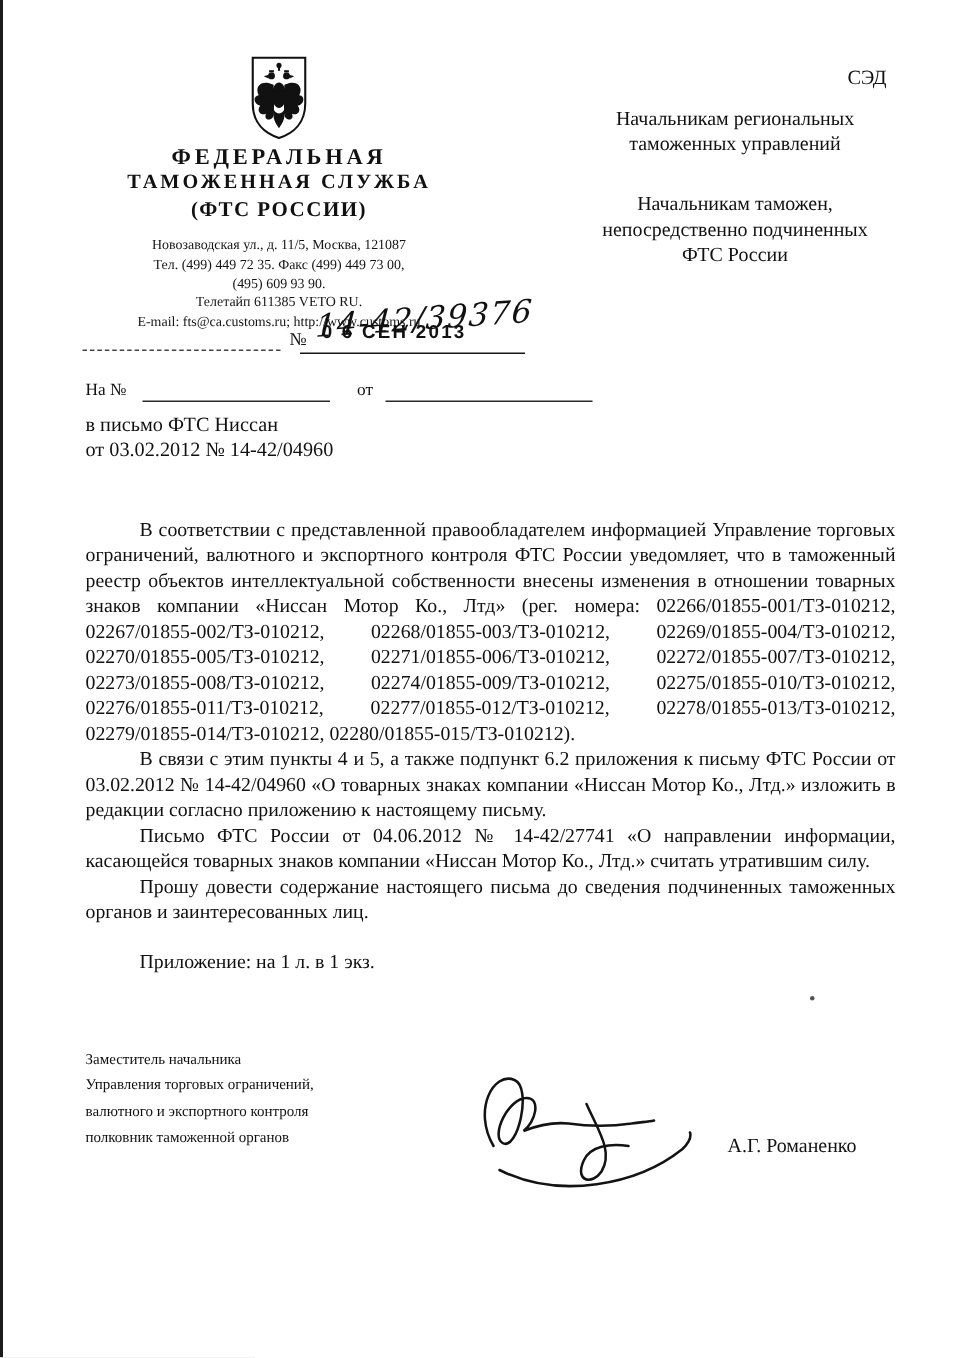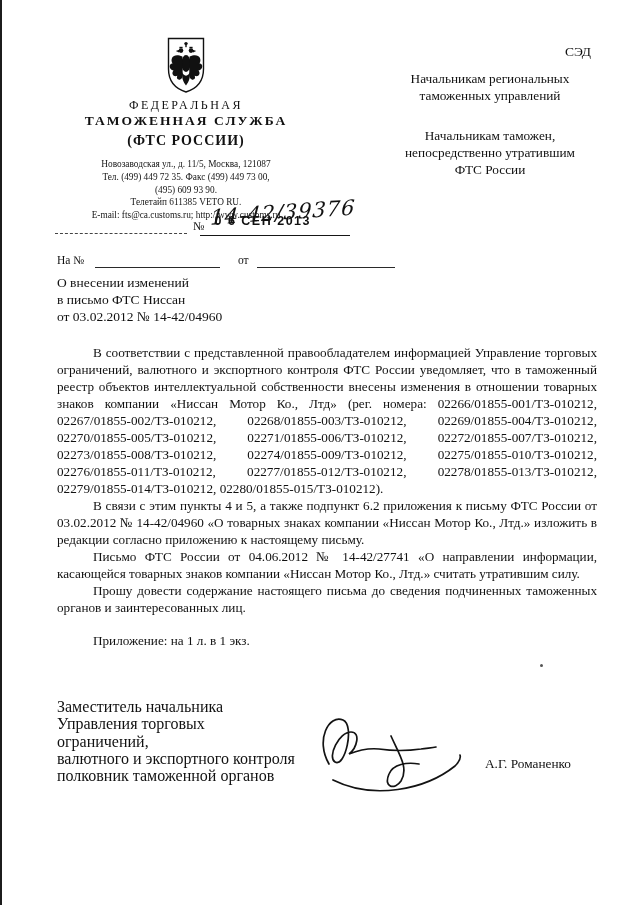--- a/index.html
+++ b/index.html
@@ -7,21 +7,21 @@
   .page {
     position:relative; width:640px; height:905px; margin:0 auto;
     background:#ffffff; overflow:hidden; color:#111;
     font-family:"Liberation Serif", serif;
   }
   .scan-border-left { position:absolute; left:0; top:0; width:2px; height:905px; background:#1c1c1c; }
 
   
   .hdr-left { position:absolute; left:52px; top:36px; width:268px; text-align:center; }
   .emblem { display:block; margin:0 auto 4px auto; width:44px; height:58px; }
-  .org1 { font-weight:normal; font-size:12px; letter-spacing:2.5px; line-height:15px; }
+  .org1 { font-weight:bold; font-size:15px; letter-spacing:2.5px; line-height:15px; }
   .org2 { font-weight:bold; font-size:13.5px; letter-spacing:2px; line-height:15px; }
   .org3 { font-weight:bold; font-size:14px; letter-spacing:1px; line-height:15px; margin-top:5px; }
   .addr { margin-top:10px; font-size:9.3px; line-height:12.8px; color:#151515; }
 
   
   .ref { position:absolute; left:55px; top:214px; width:260px; font-size:11.5px; }
   .stamp-row { position:relative; height:32px;text-align:right; }
   .date-stamp {
     display:inline-block; margin-left:10px; padding:0 4px 2px 4px;
     font-family:"Liberation Sans", sans-serif; font-weight:bold;
@@ -50,21 +50,21 @@
   .addressees { position:absolute; left:375px; top:70px; width:230px; font-size:13.3px; line-height:17px;text-align:center; }
   .addressee + .addressee { margin-top:23px; }
 
   
   .body { position:absolute; left:57px; top:344px; width:540px; font-size:13.2px; line-height:17px; text-align:justify; }
   .body p { text-indent:36px; }
   .attachment { margin-top:16px; text-indent:0; text-align:left; }
 
   
   .sig-block { position:absolute; left:57px; top:698px; width:540px; }
-  .sig-title { font-size:16px; line-height:17.3px; width:240px; }
+  .sig-title { font-size:10px; line-height:17.3px; width:240px; }
   .sig-scribble { position:absolute; left:242px; top:8px; width:180px; height:100px; }
   .sig-name { position:absolute; left:428px; top:58px; font-size:13.3px; white-space:nowrap; }
 
   .speck { position:absolute; left:540px; top:664px; width:3px; height:3px; background:#555; border-radius:50%; }
 </style>
 </head>
 <body>
 
 <div class="page">
   <div class="scan-border-left"></div>
@@ -109,34 +109,33 @@
     </div>
     <div class="reply-row">
       <span class="reply-na">На №</span>
       <span class="reply-line1"></span>
       <span class="reply-ot">от</span>
       <span class="reply-line2"></span>
     </div>
   </div>
 
   <div class="subject">
-    <div>О внесении изменений</div>
     <div>в письмо ФТС Ниссан</div>
     <div>от 03.02.2012 № 14-42/04960</div>
   </div>
 
   <div class="sed">СЭД</div>
   <div class="addressees">
     <div class="addressee">
       <div>Начальникам региональных</div>
       <div>таможенных управлений</div>
     </div>
     <div class="addressee">
       <div>Начальникам таможен,</div>
-      <div>непосредственно утратившим</div>
+      <div>непосредственно подчиненных</div>
       <div>ФТС России</div>
     </div>
   </div>
 
   <div class="body">
     <p>В соответствии с представленной правообладателем информацией Управление торговых ограничений, валютного и экспортного контроля ФТС России уведомляет, что в таможенный реестр объектов интеллектуальной собственности внесены изменения в отношении товарных знаков компании «Ниссан Мотор Ко., Лтд» (рег. номера: 02266/01855-001/ТЗ-010212, 02267/01855-002/ТЗ-010212, 02268/01855-003/ТЗ-010212, 02269/01855-004/ТЗ-010212, 02270/01855-005/ТЗ-010212, 02271/01855-006/ТЗ-010212, 02272/01855-007/ТЗ-010212, 02273/01855-008/ТЗ-010212, 02274/01855-009/ТЗ-010212, 02275/01855-010/ТЗ-010212, 02276/01855-011/ТЗ-010212, 02277/01855-012/ТЗ-010212, 02278/01855-013/ТЗ-010212, 02279/01855-014/ТЗ-010212, 02280/01855-015/ТЗ-010212).</p>
     <p>В связи с этим пункты 4 и 5, а также подпункт 6.2 приложения к письму ФТС России от 03.02.2012 № 14-42/04960 «О товарных знаках компании «Ниссан Мотор Ко., Лтд.» изложить в редакции согласно приложению к настоящему письму.</p>
     <p>Письмо ФТС России от 04.06.2012 № 14-42/27741 «О направлении информации, касающейся товарных знаков компании «Ниссан Мотор Ко., Лтд.» считать утратившим силу.</p>
     <p>Прошу довести содержание настоящего письма до сведения подчиненных таможенных органов и заинтересованных лиц.</p>
     <p class="attachment">Приложение: на 1 л. в 1 экз.</p>

